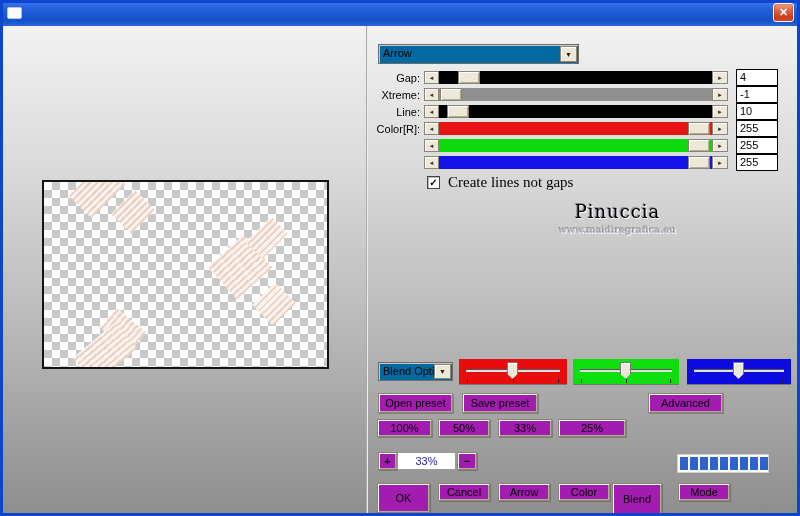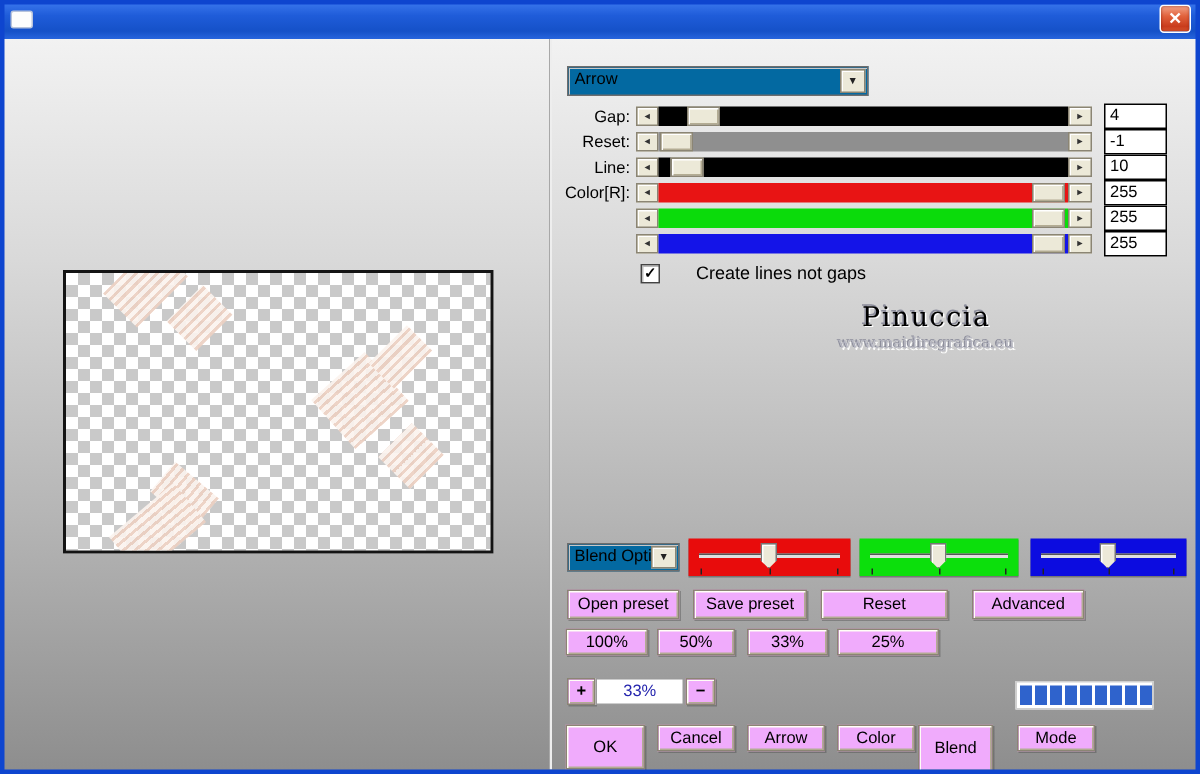--- a/index.html
+++ b/index.html
@@ -65,40 +65,40 @@
   .tk-green { background:#0bdb0b; }
   .tk-blue  { background:#1414e8; }
   .sthumb { position:absolute; top:0; width:22px; height:13px; background:#ece9d8; border:1px solid #8b8574;
     box-shadow:inset 1px 1px 0 #fff, inset -1px -1px 0 #b3ac93; cursor:grab; }
   .sval { position:absolute; left:736px; top:-2px; width:42px; height:17px; background:#fff; border:1px solid #000;
     font-size:11px; line-height:15px; padding-left:3px; color:#000; }
 
   #checkbox-row { position:absolute; left:427px; top:175px; height:14px; z-index:2; display:flex; align-items:center; }
   #checkbox-box { width:13px; height:13px; background:#fff; border:1px solid #444; box-shadow:inset 1px 1px 0 #bbb;
     font-size:10px; font-weight:bold; line-height:11px; text-align:center; color:#000; cursor:pointer; }
-  #checkbox-label { font-size:12px; color:#000; margin-left:24px; }
+  #checkbox-label { font-size:15px; color:#000; margin-left:8px;font-family:Liberation Serif, serif; }
 
   #watermark { position:absolute; left:520px; top:201px; width:195px; text-align:center; z-index:2; }
   #watermark-name { font-family:"DejaVu Serif", serif; font-size:18px; letter-spacing:1px; color:#000000;
     text-shadow:-1px -1px 0 #8d8e9c, 1px 1px 0 #fdfdfd; }
   #watermark-site { font-family:"DejaVu Serif", serif; font-size:10px; color:#b4b5c0; margin-top:2px;
     text-shadow:-1px -1px 0 #8d8e9c, 1px 1px 0 #fdfdfd; }
 
   .chan { position:absolute; top:359px; height:25px; z-index:2; box-shadow:0 1px 0 #777; }
   .chan-red   { left:459px; width:108px; background:#e80c0c; }
   .chan-green { left:573px; width:106px; background:#0cdf0c; }
   .chan-blue  { left:687px; width:104px; background:#0c0ce0; }
   .chan-groove { position:absolute; left:7px; right:7px; top:10px; height:3px; background:#e0e0e0; border-top:1px solid #555; }
   .chan-thumb { position:absolute; left:50%; top:3px; width:11px; height:17px; margin-left:-6px; background:#ece9d8;
     border:1px solid #777; box-shadow:inset 1px 1px 0 #fff;
     clip-path:polygon(0 0,100% 0,100% 68%,50% 100%,0 68%); cursor:grab; }
   .chan-tick { position:absolute; bottom:1px; width:1px; height:4px; background:#222; }
   .ct1 { left:8px; } .ct2 { left:50%; } .ct3 { right:8px; }
 
-  .btn { position:absolute; background:#f0abfc; border:1px solid #8b8574;
+  .btn { position:absolute; background:#a21caf; border:1px solid #8b8574;
     box-shadow:inset 1px 1px 0 #fffef6, inset -1px -1px 0 #b3ac93, 1px 1px 0 rgba(60,60,60,.35);
     font-size:11px; color:#000; display:flex; align-items:center; justify-content:center;
     font-family:"Liberation Sans", sans-serif; cursor:pointer; z-index:2; }
 
   #zoom-display { position:absolute; left:397px; top:452px; width:59px; height:18px; background:#fff;
     border:1px solid #9a9a9a; font-size:11px; color:#2424ae; display:flex; align-items:center; justify-content:center; z-index:2; }
 
   #progress-bar { position:absolute; left:677px; top:454px; width:92px; height:19px; background:#fff;
     border:1px solid #cfcfcf; display:flex; gap:2px; padding:2px; z-index:2; }
   .pseg { flex:none; width:8px; height:13px; background:#2f63cc; }
@@ -143,21 +143,21 @@
     <div class="strack tk-black">
         <div class="sthumb" style="left:19px"></div>
       </div>
     <div class="sbtn sbtn-r">
         <span>►</span>
       </div>
     <div class="sval">4</div>
   </div>
 
   <div class="srow" style="top:88px">
-    <div class="slabel">Reset:</div>
+    <div class="slabel">Xtreme:</div>
     <div class="sbtn sbtn-l">
         <span>◄</span>
       </div>
     <div class="strack tk-gray">
         <div class="sthumb" style="left:1px"></div>
       </div>
     <div class="sbtn sbtn-r">
         <span>►</span>
       </div>
     <div class="sval">-1</div>
@@ -253,21 +253,20 @@
   <div class="chan chan-blue">
     <div class="chan-groove"></div>
     <div class="chan-tick ct1"></div>
     <div class="chan-tick ct2"></div>
     <div class="chan-tick ct3"></div>
     <div class="chan-thumb"></div>
   </div>
 
   <div class="btn" style="left:378px; top:393px; width:75px; height:20px">Open preset</div>
   <div class="btn" style="left:462px; top:393px; width:76px; height:20px">Save preset</div>
-  <div class="btn" style="left:547px; top:393px; width:85px; height:20px">Reset</div>
   <div class="btn" style="left:648px; top:393px; width:75px; height:20px">Advanced</div>
 
   <div class="btn" style="left:377px; top:419px; width:55px; height:18px">100%</div>
   <div class="btn" style="left:438px; top:419px; width:52px; height:18px">50%</div>
   <div class="btn" style="left:498px; top:419px; width:54px; height:18px">33%</div>
   <div class="btn" style="left:558px; top:419px; width:68px; height:18px">25%</div>
 
   <div class="btn" style="left:378px; top:452px; width:19px; height:18px; font-weight:bold">
       <span>+</span>
     </div>

